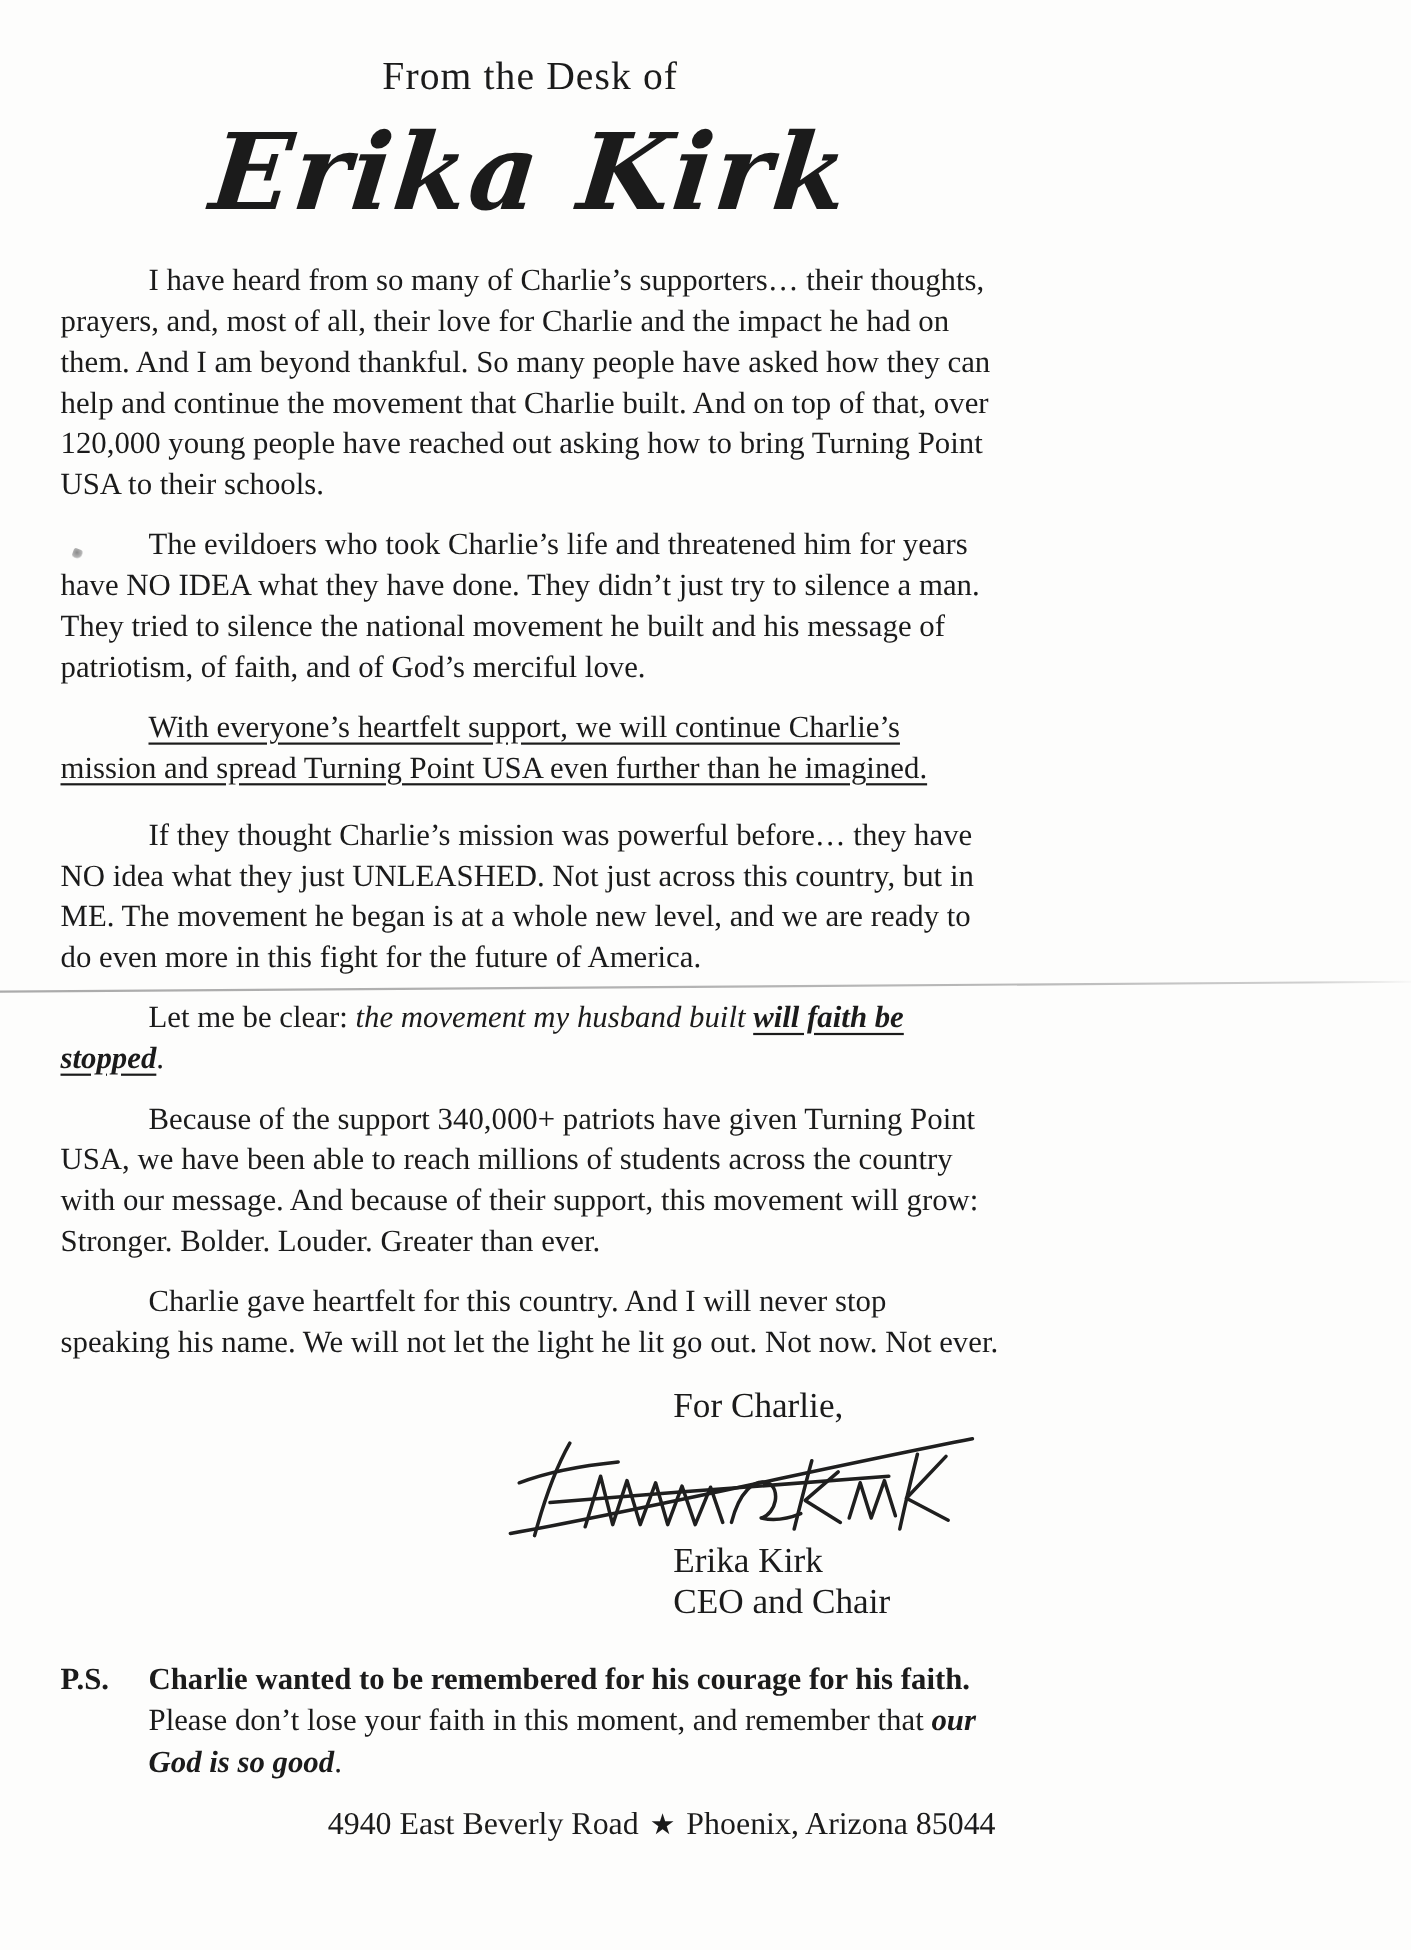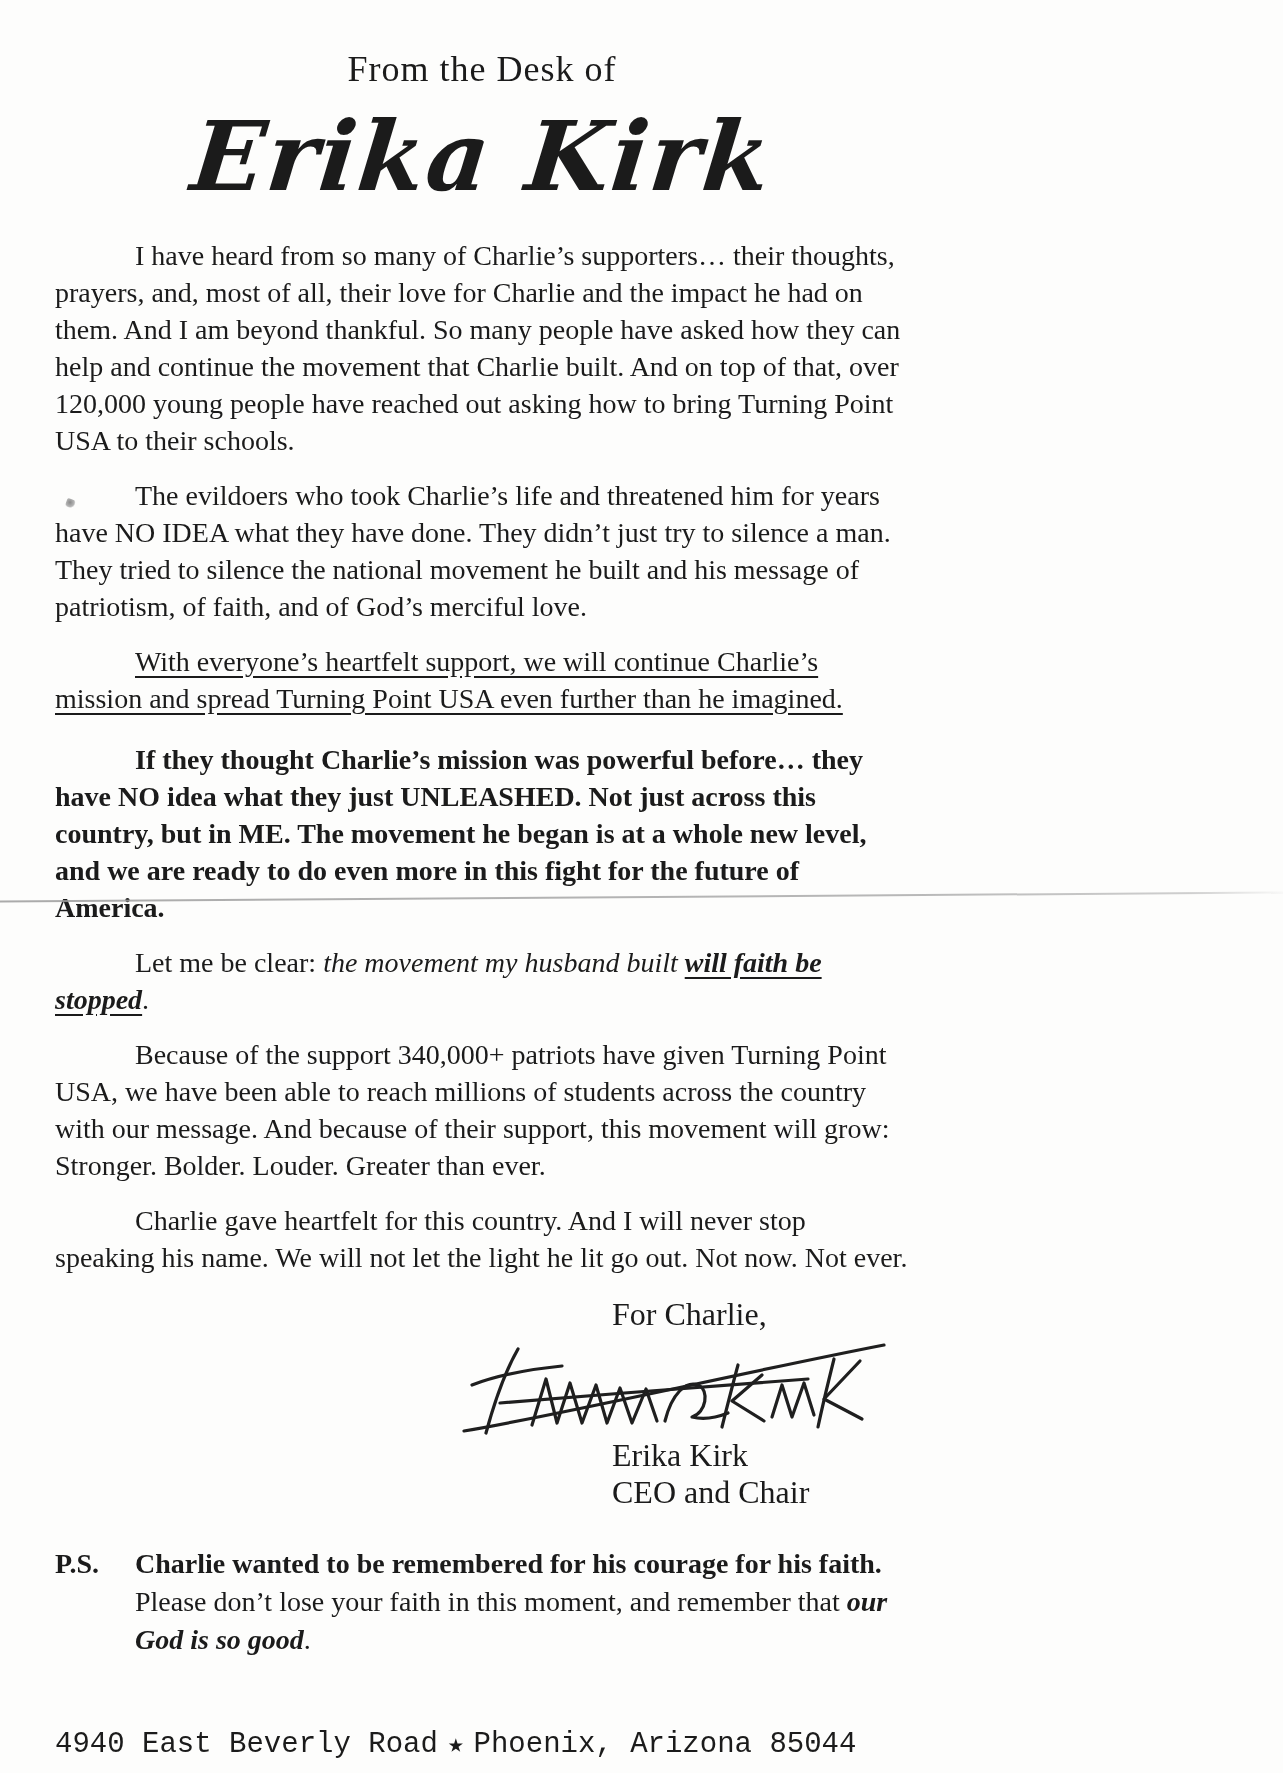--- a/index.html
+++ b/index.html
@@ -36,21 +36,21 @@
   
   .salutation { margin-top: 88px; font-size: 28px; line-height: 37px; }
   p.body-par {
     font-size: 28px;
     line-height: 37px;
     margin: 18px 0 0 0;
     text-indent: 80px;
   }
   p.body-par.first { margin-top: 27px; }
   p.underlined { text-decoration: underline; text-underline-offset: 5px; }
-  p.bold { font-weight: bold; margin-top: 24px; }
+  p.bold { font-weight: normal; margin-top: 24px; }
   .seg-italic { font-style: italic; }
   .seg-emph {
     font-style: italic; font-weight: bold;
     text-decoration: underline; text-underline-offset: 5px;
   }
 
   
   .closing { margin-top: 20px; margin-left: 557px; font-size: 32px; line-height: 37px; }
   .closing-tagline { }
   .signature-wrap { position: relative; height: 104px; margin-left: -152px; width: 430px; }
@@ -66,24 +66,23 @@
   }
   .ps-label { font-weight: bold; width: 80px; flex: 0 0 80px; }
   .ps-text { flex: 1; }
   .ps-bold { font-weight: bold; }
   .ps-emph { font-weight: bold; font-style: italic; }
 
   
   .footer {
     position: absolute;
     left: 55px; width: 1093px;
-    top: 1728px;
-    text-align: left;
+    top: 1642px;
+    text-align: center;
     font-size: 29px;
-    font-family: Liberation Mono, monospace;
   }
   .footer .star { display: inline-block; padding: 0 10px; font-size: 26px; }
 
   
   .crease-line {
     position: absolute;
     left: -10px; top: 896px;
     width: 1303px; height: 2px;
     background: linear-gradient(to right, #9c9c9c 0%, #ababab 70%, #c6c6c6 92%, rgba(200,200,200,0) 100%);
     transform: rotate(-0.4deg);

